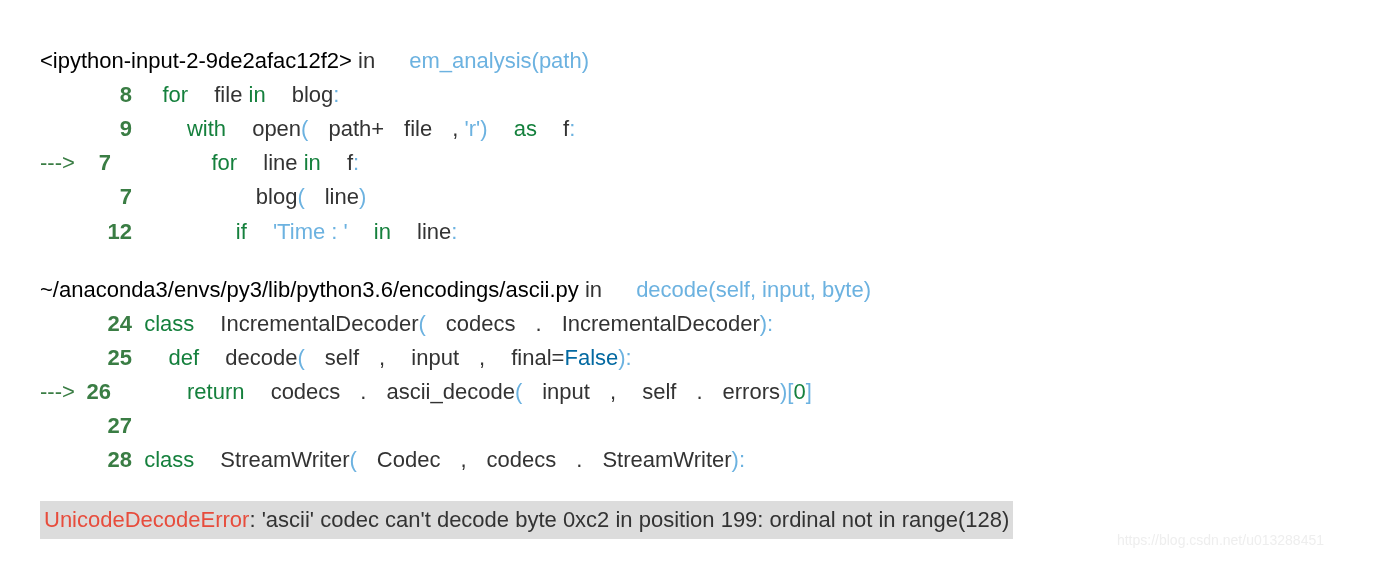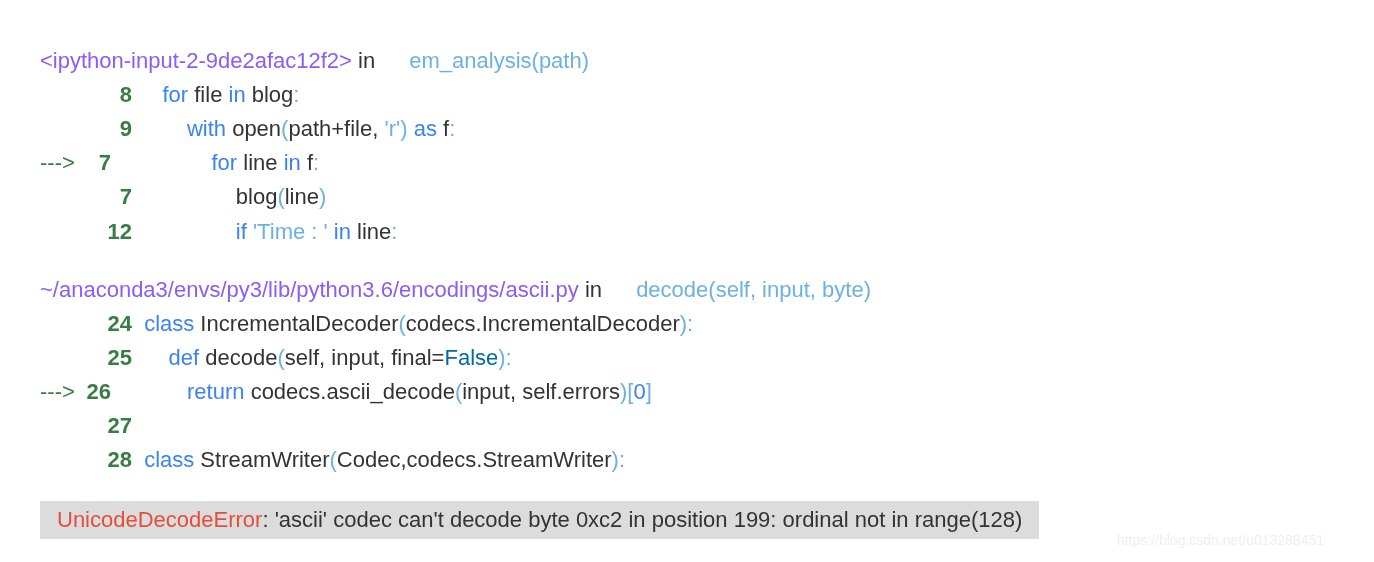--- a/index.html
+++ b/index.html
@@ -10,37 +10,37 @@
     line-height: 1.55;
     color: #333;
     background: #fff;
     width: 1374px;
     box-sizing: border-box;
   }
   .code-block {
     white-space: pre;
     font-family: "Helvetica Neue", Arial, sans-serif;
   }
-  .frame-header { color: #8b5cf6; }
+  .frame-header { color: #000000; }
   .func-name { color: #6cb2e0; margin-left: 28px; }
   .paren { color: #6cb2e0; }
   .arg { color: #6cb2e0; }
   .lineno { color: #3a7d44; font-weight: bold; display:inline-block; min-width: 30px; text-align:right;}
   .arrow { color: #3a7d44; font-weight: normal;}
-  .kw { color: #3b82f6; }
-  .plain { color: #333; }
+  .kw { color: #15803d; }
+  .plain { color: #333; margin-left: 20px; }
   .str { color: #6cb2e0; }
   .op { color: #333; }
   .py-par { color: #6cb2e0; }
   .bracket { color: #6cb2e0; }
   .false { color: #0369a1;}
   .err-line {
     background: #dcdcdc;
     display: inline-block;
-    padding: 2px 17px;
+    padding: 2px 4px;
   }
   .err-name { color: #e74c3c; }
   .watermark {
     position: absolute;
     color: #eee;
     font-size: 14px;
     right: 50px;
     bottom: 10px;
     pointer-events: none;
   }

